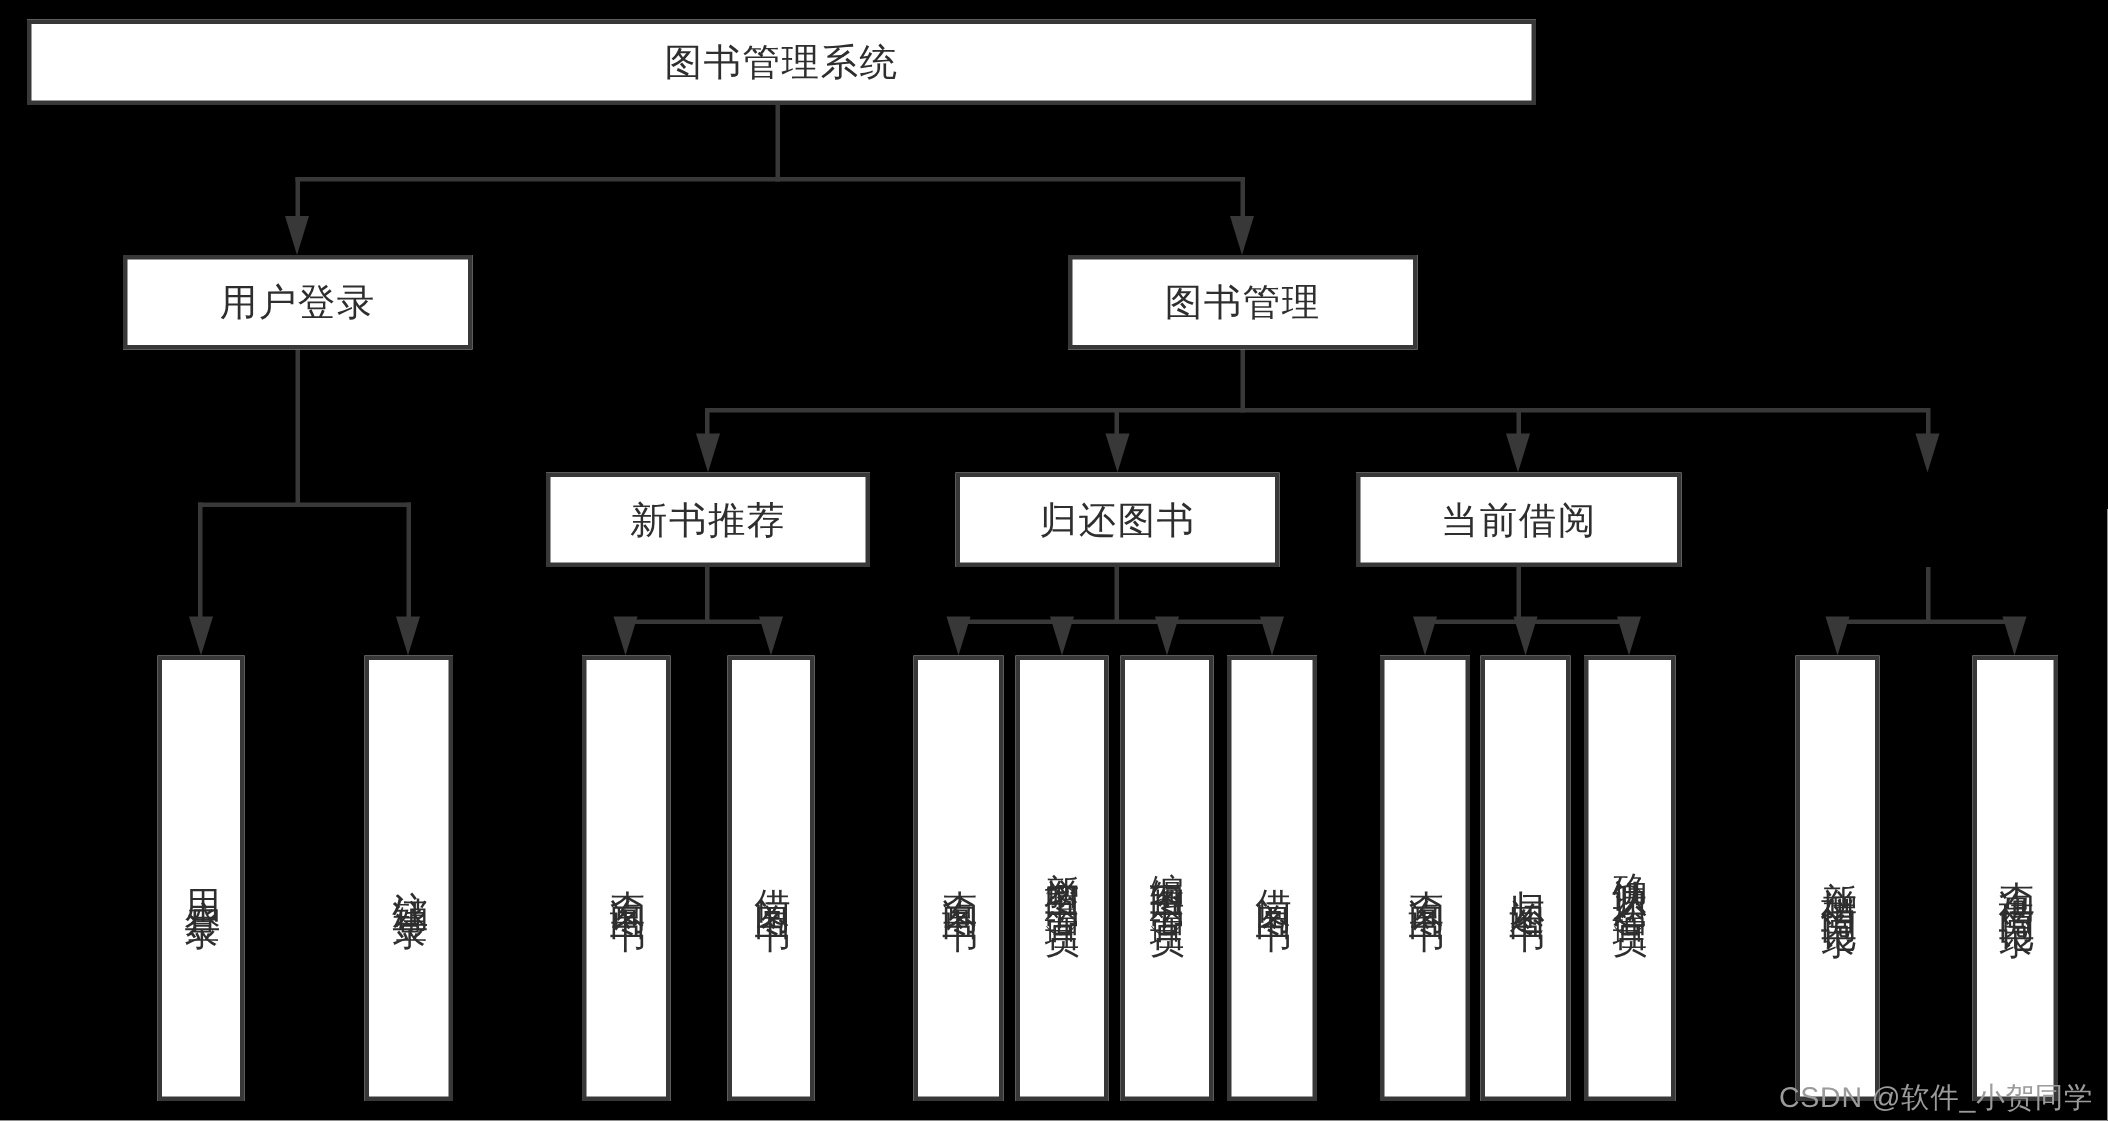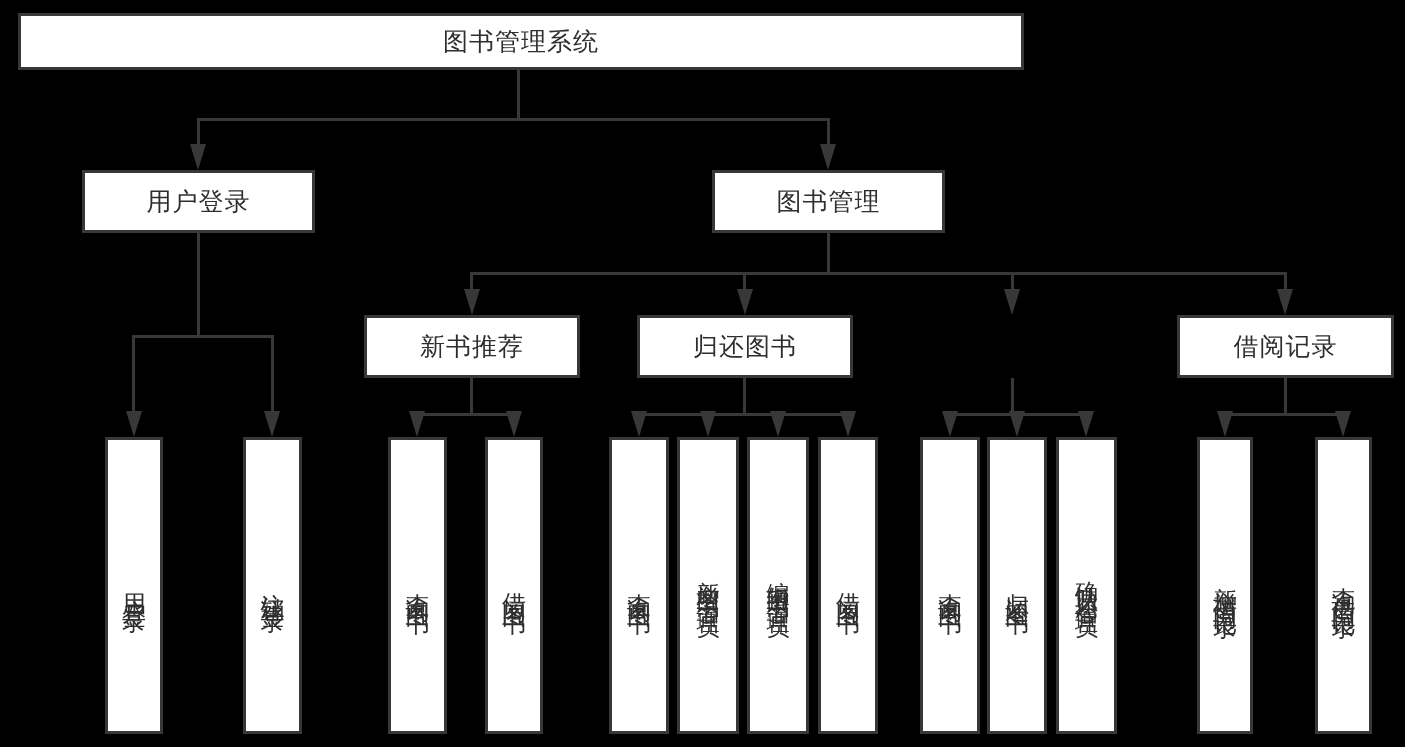--- a/index.html
+++ b/index.html
@@ -92,22 +92,22 @@
   <div class="box hbox" style="left:712px;top:170px;width:233px;height:63px">
     <span>图书管理</span>
   </div>
 
   <div class="box hbox" style="left:364px;top:315px;width:216px;height:63px">
     <span>新书推荐</span>
   </div>
   <div class="box hbox" style="left:637px;top:315px;width:216px;height:63px">
     <span>归还图书</span>
   </div>
-  <div class="box hbox" style="left:1177px;top:315px;width:217px;height:63px">
-    <span>借阅记录</span>
+  <div class="box hbox" style="left:904px;top:315px;width:217px;height:63px">
+    <span>当前借阅</span>
   </div>
 
   <div class="box vbox" style="left:105px;top:437px;width:58px;height:297px">
     <span>用户登录</span>
   </div>
   <div class="box vbox" style="left:243px;top:437px;width:59px;height:297px">
     <span>注销登录</span>
   </div>
 
   <div class="box vbox" style="left:388px;top:437px;width:59px;height:297px">
@@ -140,14 +140,15 @@
     <span>确认归还（管理员）</span>
   </div>
 
   <div class="box vbox" style="left:1197px;top:437px;width:56px;height:297px">
     <span>新增借阅记录</span>
   </div>
   <div class="box vbox" style="left:1315px;top:437px;width:57px;height:297px">
     <span>查询借阅记录</span>
   </div>
 
+  <div class="watermark">CSDN @软件_小贺同学</div>
 
 </div>
 
 </body></html>

